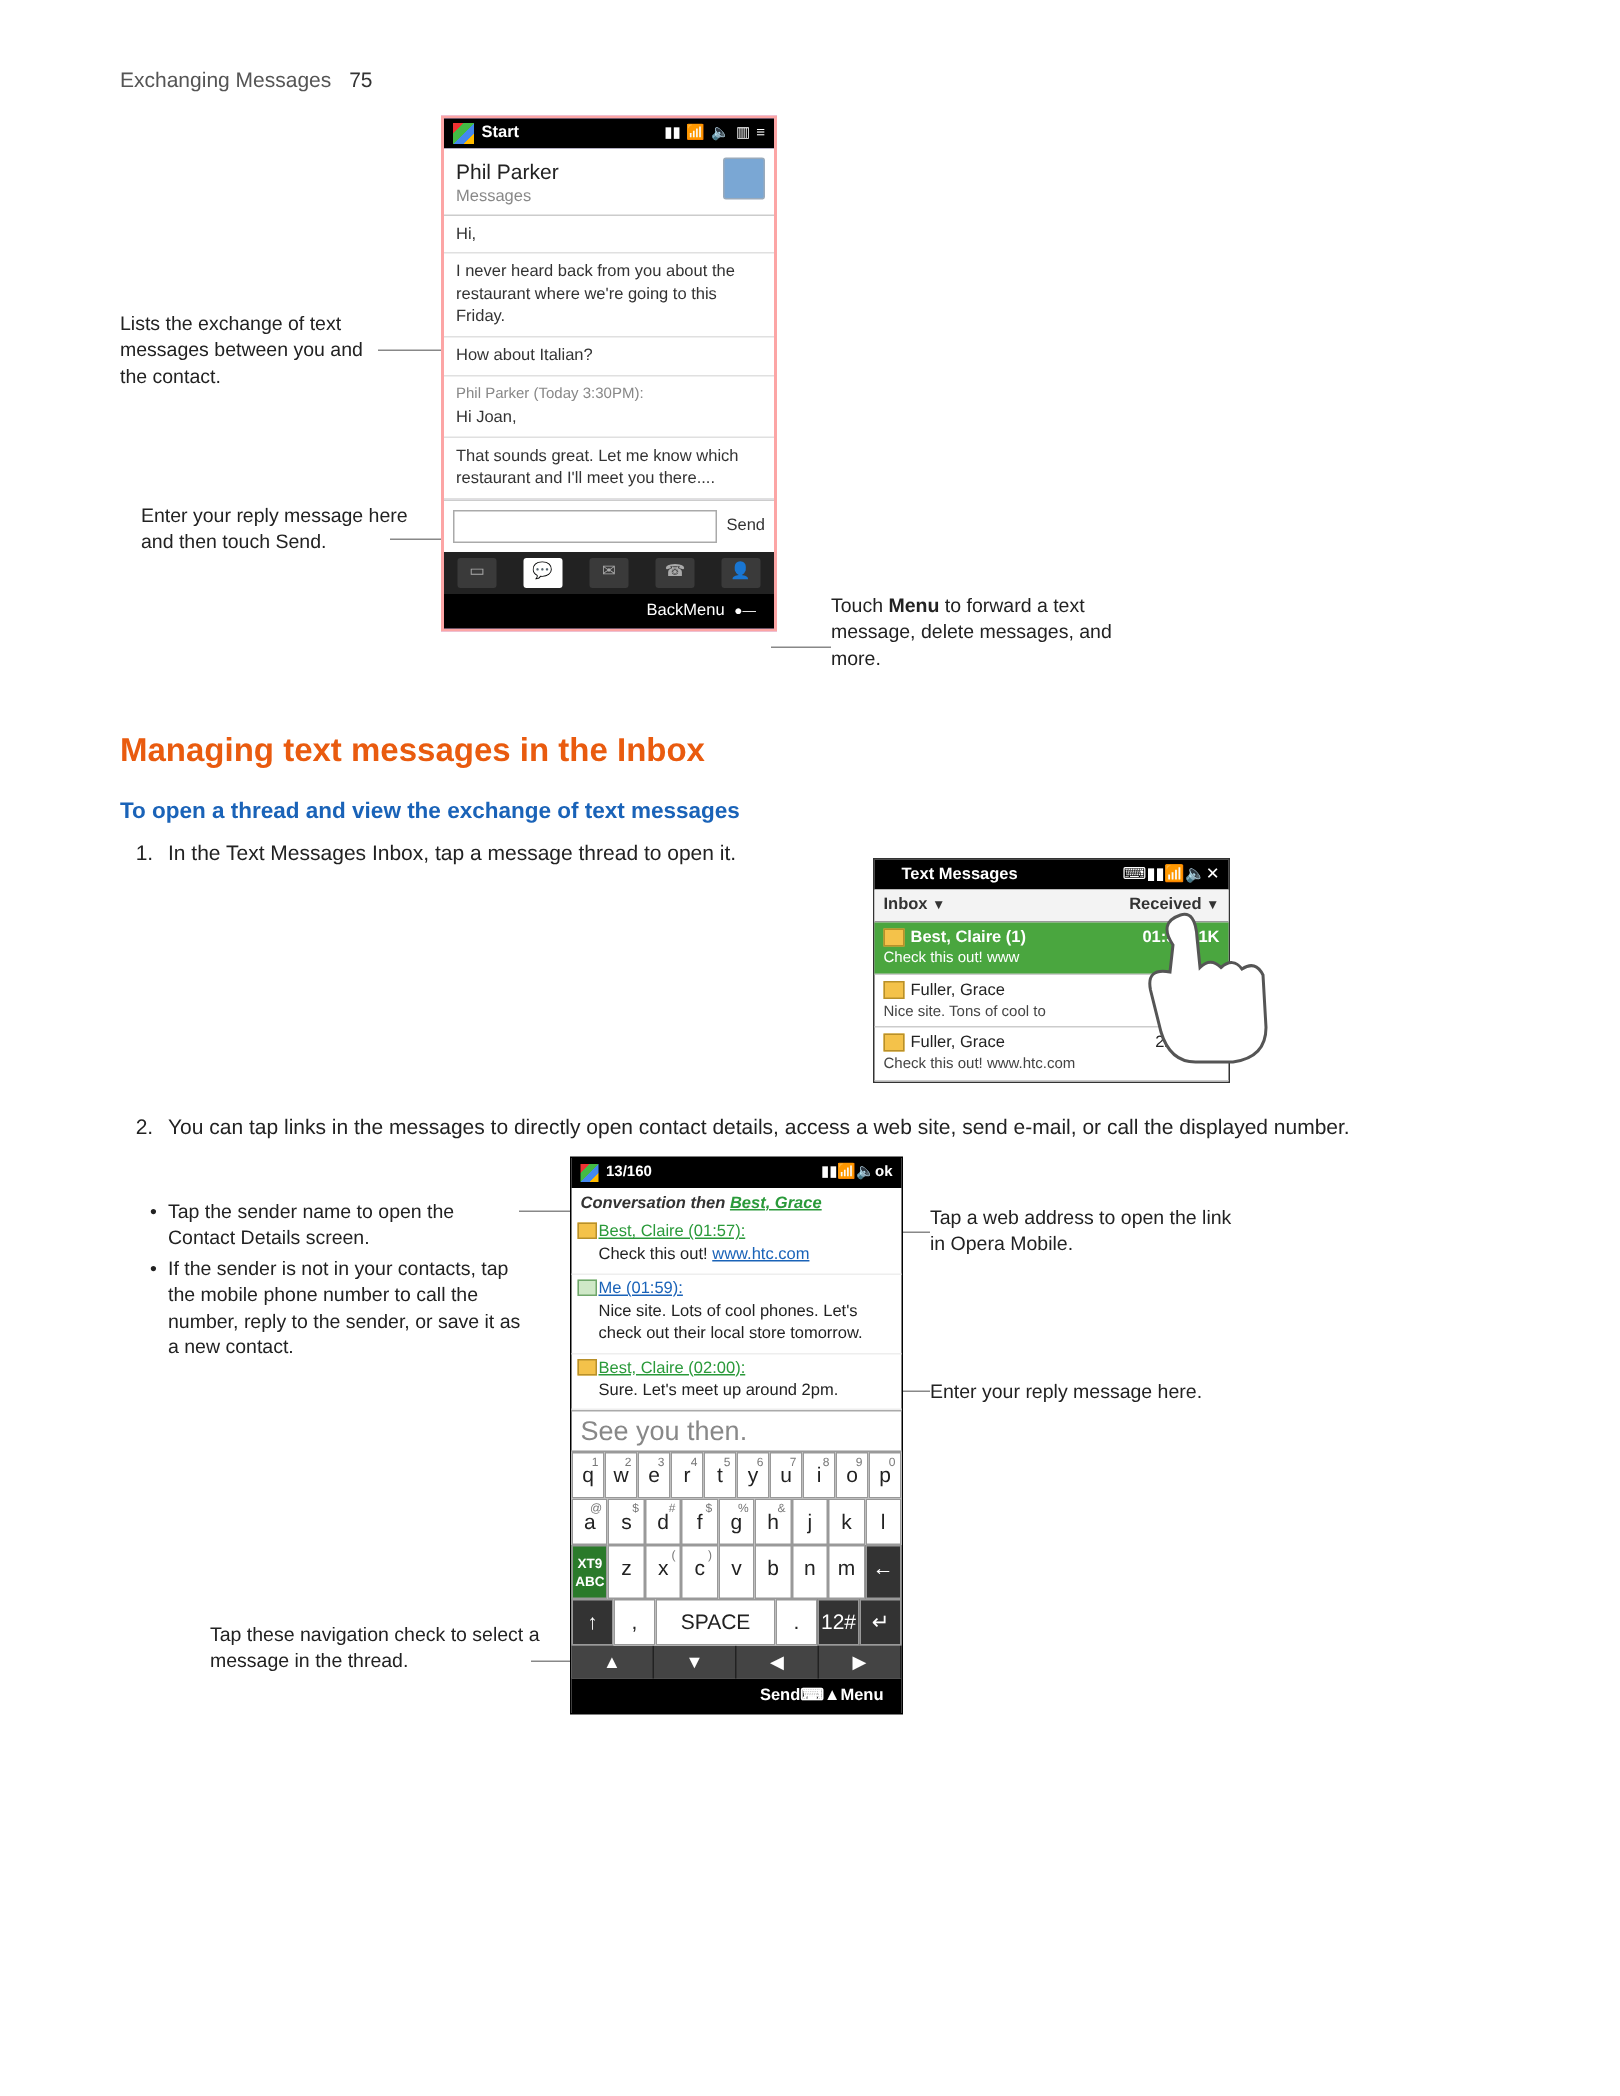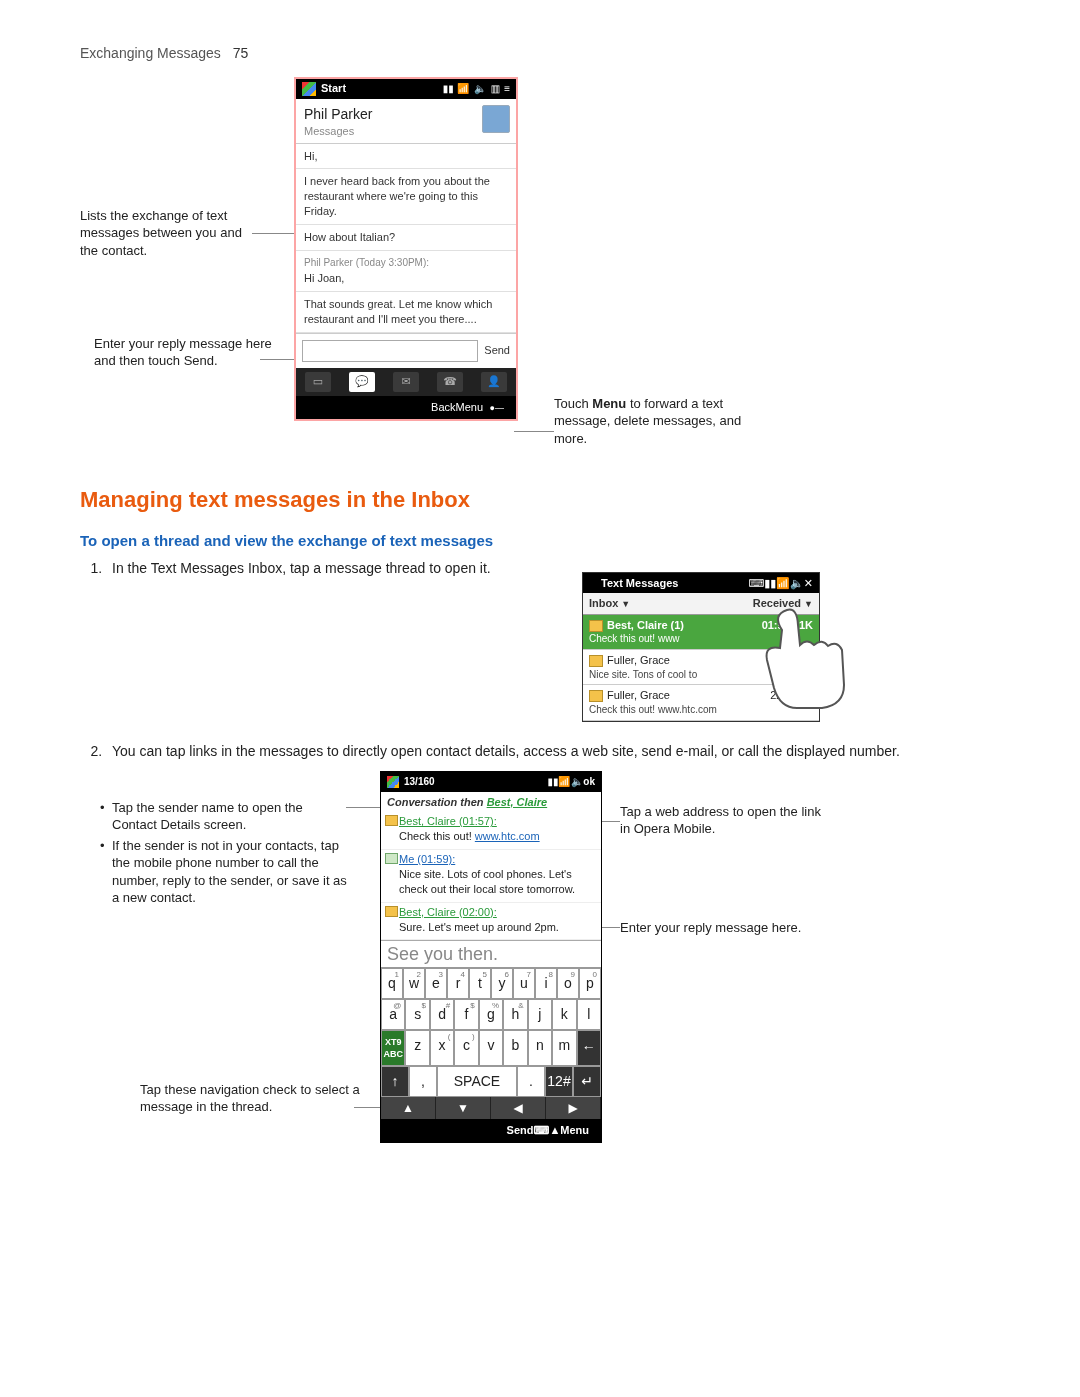--- a/index.html
+++ b/index.html
@@ -221,21 +221,21 @@
       <div class="bar2">
         <span class="flag" style="width:12px;height:12px;display:inline-block;background:linear-gradient(135deg,#e33 25%,#4b4 25% 50%,#48e 50% 75%,#fb0 75%);margin-right:5px"></span>
         <b>13/160</b>
         <span class="sp"></span>
         <span class="ic">▮▮</span>
         <span class="ic">📶</span>
         <span class="ic">🔈</span>
         <span class="ic" style="font-weight:700">ok</span>
       </div>
       <div class="ttl">
-        <span>Conversation then </span><span class="nm" style="text-decoration:underline">Best, Claire</span>
+        <span>Conversation then </span><span class="nm" style="text-decoration:underline">Best, Grace</span>
       </div>
       <div id="conv2-msgs">
           <div class="m"><span class="ico "></span><span class="who ">Best, Claire (01:57):</span><div>Check this out! <span class="lnk">www.htc.com</span></div></div>
           <div class="m"><span class="ico me"></span><span class="who me">Me (01:59):</span><div>Nice site. Lots of cool phones. Let's check out their local store tomorrow.</div></div>
           <div class="m"><span class="ico "></span><span class="who ">Best, Claire (02:00):</span><div>Sure. Let's meet up around 2pm.</div></div>
         </div>
       <div class="replybox">See you then.</div>
       <div class="kbd">
         <div class="krow" id="kr1">
             <div class="k">q<span class="sm">1</span></div>

